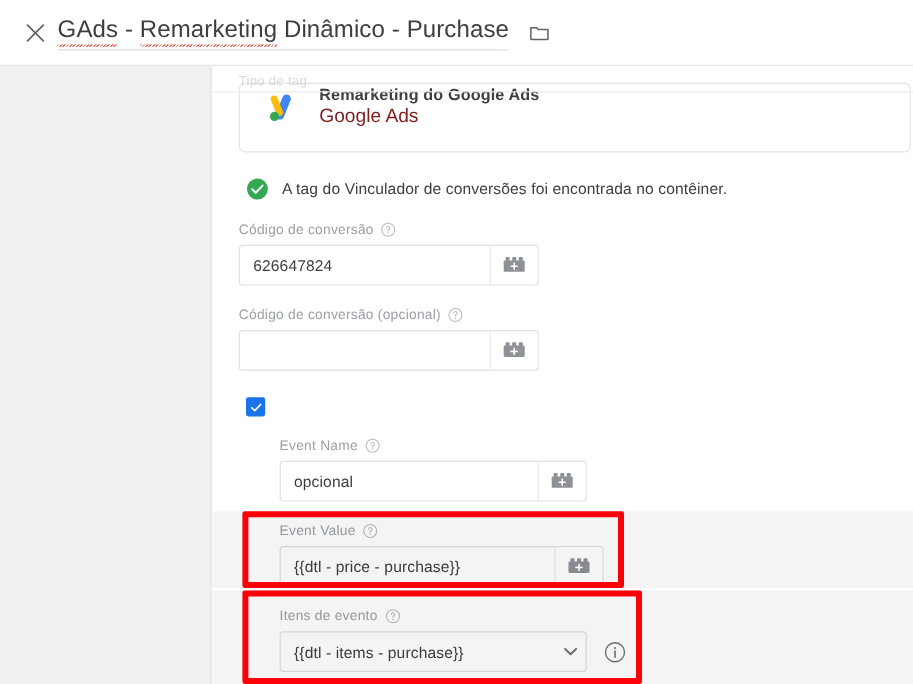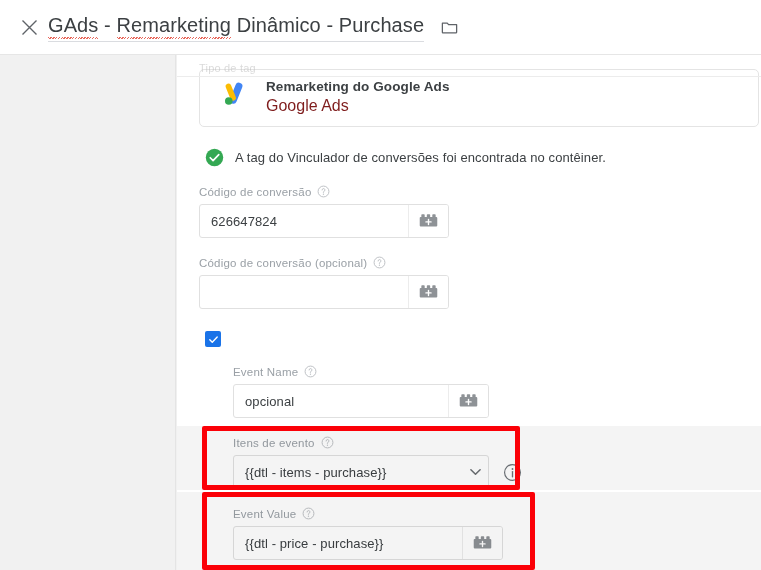--- a/index.html
+++ b/index.html
@@ -137,22 +137,22 @@
   }
 
   
   .tag-card {
     margin-top: 14px;
     height: 58px;
     border: 1px solid #e4e4e4;
     border-radius: 5px;
     background: #fff;
     display: flex;
-    align-items: flex-end;
-    padding: 12px 14px;
+    align-items: flex-start;
+    padding: 0 14px;
     width: 560px;
     cursor: pointer;
   }
   .tag-card-logo {
     width: 40px; height: 40px;
     flex: 0 0 auto;
     display: flex; align-items: center; justify-content: center;
     margin-right: 12px;
   }
   .tag-card-text { display: flex; flex-direction: column; justify-content: center; }
@@ -456,20 +456,47 @@
             <span class="help-icon">
               <svg width="13" height="13" viewBox="0 0 24 24" aria-hidden="true">
                 <circle cx="12" cy="12" r="10" fill="none" stroke="currentColor" stroke-width="1.7"></circle>
                 <path d="M9.4 9.2a2.6 2.6 0 1 1 3.4 2.5c-.7.3-.9.8-.9 1.6v.5" fill="none" stroke="currentColor" stroke-width="1.7" stroke-linecap="round"></path>
                 <circle cx="11.9" cy="17" r="1.2" fill="currentColor"></circle>
               </svg>
             </span>
           </div>
           <div class="input-row wide">
             <div class="input-text">opcional</div>
+            <div class="var-btn">
+              <svg width="19" height="16" viewBox="0 0 26 21" aria-hidden="true">
+                <g fill="#8e9296">
+                  <rect x="1" y="5" width="24" height="13" rx="1.3"></rect>
+                  <rect x="3.2" y="1.2" width="4.6" height="4.6" rx="1"></rect>
+                  <rect x="10.7" y="1.2" width="4.6" height="4.6" rx="1"></rect>
+                  <rect x="18.2" y="1.2" width="4.6" height="4.6" rx="1"></rect>
+                </g>
+                <path d="M13 8.2v7 M9.5 11.7h7" stroke="#ffffff" stroke-width="1.9" stroke-linecap="round"></path>
+              </svg>
+            </div>
+          </div>
+        </div>
+
+        <div class="field indent">
+          <div class="field-label">
+            <span>Event Value</span>
+            <span class="help-icon">
+              <svg width="13" height="13" viewBox="0 0 24 24" aria-hidden="true">
+                <circle cx="12" cy="12" r="10" fill="none" stroke="currentColor" stroke-width="1.7"></circle>
+                <path d="M9.4 9.2a2.6 2.6 0 1 1 3.4 2.5c-.7.3-.9.8-.9 1.6v.5" fill="none" stroke="currentColor" stroke-width="1.7" stroke-linecap="round"></path>
+                <circle cx="11.9" cy="17" r="1.2" fill="currentColor"></circle>
+              </svg>
+            </span>
+          </div>
+          <div class="input-row value">
+            <div class="input-text">{{dtl - price - purchase}}</div>
             <div class="var-btn">
               <svg width="19" height="16" viewBox="0 0 26 21" aria-hidden="true">
                 <g fill="#8e9296">
                   <rect x="1" y="5" width="24" height="13" rx="1.3"></rect>
                   <rect x="3.2" y="1.2" width="4.6" height="4.6" rx="1"></rect>
                   <rect x="10.7" y="1.2" width="4.6" height="4.6" rx="1"></rect>
                   <rect x="18.2" y="1.2" width="4.6" height="4.6" rx="1"></rect>
                 </g>
                 <path d="M13 8.2v7 M9.5 11.7h7" stroke="#ffffff" stroke-width="1.9" stroke-linecap="round"></path>
               </svg>
@@ -500,47 +527,20 @@
             <div class="info-icon">
               <svg width="19" height="19" viewBox="0 0 24 24" aria-hidden="true">
                 <circle cx="12" cy="12" r="10" fill="none" stroke="currentColor" stroke-width="1.5"></circle>
                 <circle cx="12" cy="7.6" r="1.15" fill="currentColor"></circle>
                 <path d="M12 10.8 v6.6" stroke="currentColor" stroke-width="1.7" stroke-linecap="round"></path>
               </svg>
             </div>
           </div>
         </div>
 
-        <div class="field indent">
-          <div class="field-label">
-            <span>Event Value</span>
-            <span class="help-icon">
-              <svg width="13" height="13" viewBox="0 0 24 24" aria-hidden="true">
-                <circle cx="12" cy="12" r="10" fill="none" stroke="currentColor" stroke-width="1.7"></circle>
-                <path d="M9.4 9.2a2.6 2.6 0 1 1 3.4 2.5c-.7.3-.9.8-.9 1.6v.5" fill="none" stroke="currentColor" stroke-width="1.7" stroke-linecap="round"></path>
-                <circle cx="11.9" cy="17" r="1.2" fill="currentColor"></circle>
-              </svg>
-            </span>
-          </div>
-          <div class="input-row value">
-            <div class="input-text">{{dtl - price - purchase}}</div>
-            <div class="var-btn">
-              <svg width="19" height="16" viewBox="0 0 26 21" aria-hidden="true">
-                <g fill="#8e9296">
-                  <rect x="1" y="5" width="24" height="13" rx="1.3"></rect>
-                  <rect x="3.2" y="1.2" width="4.6" height="4.6" rx="1"></rect>
-                  <rect x="10.7" y="1.2" width="4.6" height="4.6" rx="1"></rect>
-                  <rect x="18.2" y="1.2" width="4.6" height="4.6" rx="1"></rect>
-                </g>
-                <path d="M13 8.2v7 M9.5 11.7h7" stroke="#ffffff" stroke-width="1.9" stroke-linecap="round"></path>
-              </svg>
-            </div>
-          </div>
-        </div>
-
       </div>
     </div>
   </div>
 
   <div class="dim" id="dim-1"></div>
   <div class="dim" id="dim-2"></div>
 
   <div class="annot" id="annot-event-value"></div>
   <div class="annot" id="annot-event-items"></div>
 

